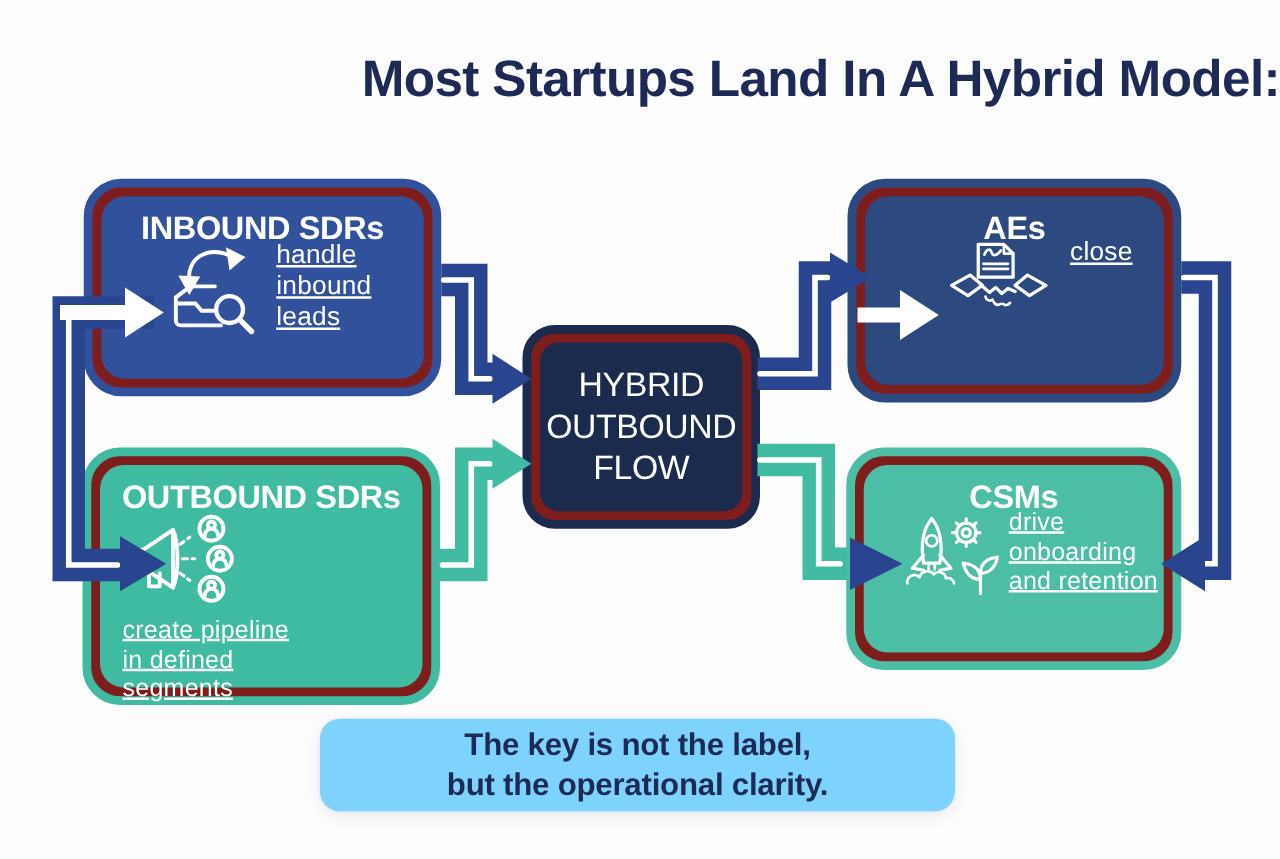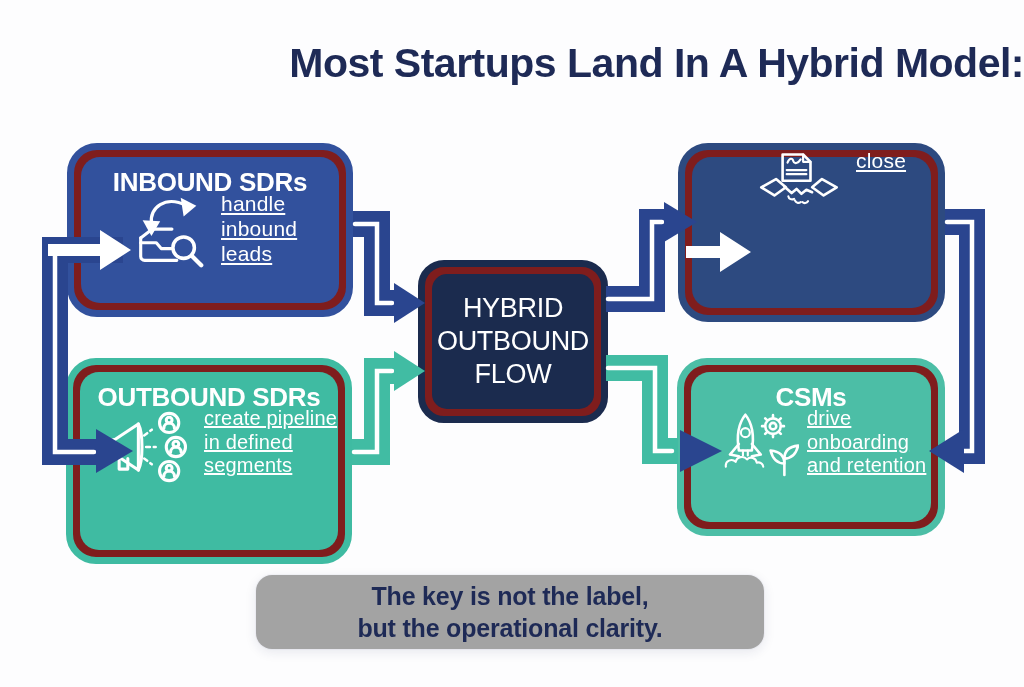--- a/index.html
+++ b/index.html
@@ -40,21 +40,21 @@
     margin-top:10px;white-space:nowrap;letter-spacing:-0.3px;
   }
   .box-row{
     display:flex;align-items:flex-start;flex:1;text-decoration:underline;
   }
   .box-desc{
     font-size:20px;font-weight:500;line-height:1.18;letter-spacing:0.2px;
   }
   .box-inbound .box-row{padding-left:46px;gap:10px;margin-top:-6px;}
   .box-inbound .box-desc{width:118px;font-size:21px;}
-  .box-outbound .box-row{padding-left:18px;gap:6px;margin-top:-6px;}
+  .box-outbound .box-row{padding-left:18px;gap:6px;margin-top:-6px;flex-direction:column;}
   .box-outbound .box-desc{width:154px;}
   .box-aes .box-row{padding-left:66px;gap:16px;margin-top:-8px;}
   .box-aes .box-desc{font-size:21px;}
   .box-csms .box-row{padding-left:30px;gap:8px;margin-top:-6px;}
   .box-csms .box-desc{width:134px;}
 
   .center-line{
     text-align:center;font-size:27px;font-weight:400;
     line-height:1.22;letter-spacing:-0.3px;
   }
@@ -76,21 +76,21 @@
   .conn-navy{fill:none;stroke:var(--connector_navy,#2a458f);stroke-width:26;}
   .conn-teal{fill:none;stroke:var(--connector_teal,#41bca3);stroke-width:26;}
   .conn-stripe{fill:none;stroke:#fff;stroke-width:4.5;stroke-linecap:round;}
   .head-navy{fill:var(--connector_navy,#2a458f);}
   .head-teal{fill:var(--connector_teal,#41bca3);}
   .head-white{fill:#fff;}
 
   
   .note{
     position:absolute;left:256px;top:575px;width:508px;height:74px;
-    background:#a3a3a3;border-radius:16px;
+    background:#7dd3fc;border-radius:16px;
     box-shadow:0 3px 12px rgba(30,42,86,0.10), 0 0 0 1px rgba(30,42,86,0.03);
     display:flex;flex-direction:column;align-items:center;justify-content:center;
     color:var(--note_text,#1e2a56);font-size:25px;font-weight:700;
     line-height:1.3;letter-spacing:-0.2px;z-index:3;
   }
 </style>
 </head>
 <body>
 
 <div class="canvas">
@@ -147,20 +147,21 @@
   <div class="box box-center">
     <div class="box-inner">
       <div class="center-line">HYBRID</div>
       <div class="center-line">OUTBOUND</div>
       <div class="center-line">FLOW</div>
     </div>
   </div>
 
   <div class="box box-aes">
     <div class="box-inner">
+      <div class="box-heading">AEs</div>
       <div class="box-row">
         <svg class="icon-svg" width="82" height="70" viewBox="0 0 100 84">
           <path d="M30 6 H55 L64 15 V38 H30 Z"></path>
           <path class="thin" d="M55 6 V15 H64"></path>
           <path class="thin" d="M36 16 C38 10 42 10 43 14 C44 18 49 17 52 12"></path>
           <path class="thin" d="M35 25 H59"></path>
           <path class="thin" d="M35 30 H59"></path>
           <path d="M4 46 L22 36 L34 46 L20 56 Z"></path>
           <path d="M96 46 L78 36 L66 46 L80 56 Z"></path>
           <path d="M32 45 L41 53 L47 48 L53 54 L59 49 L66 52"></path>

